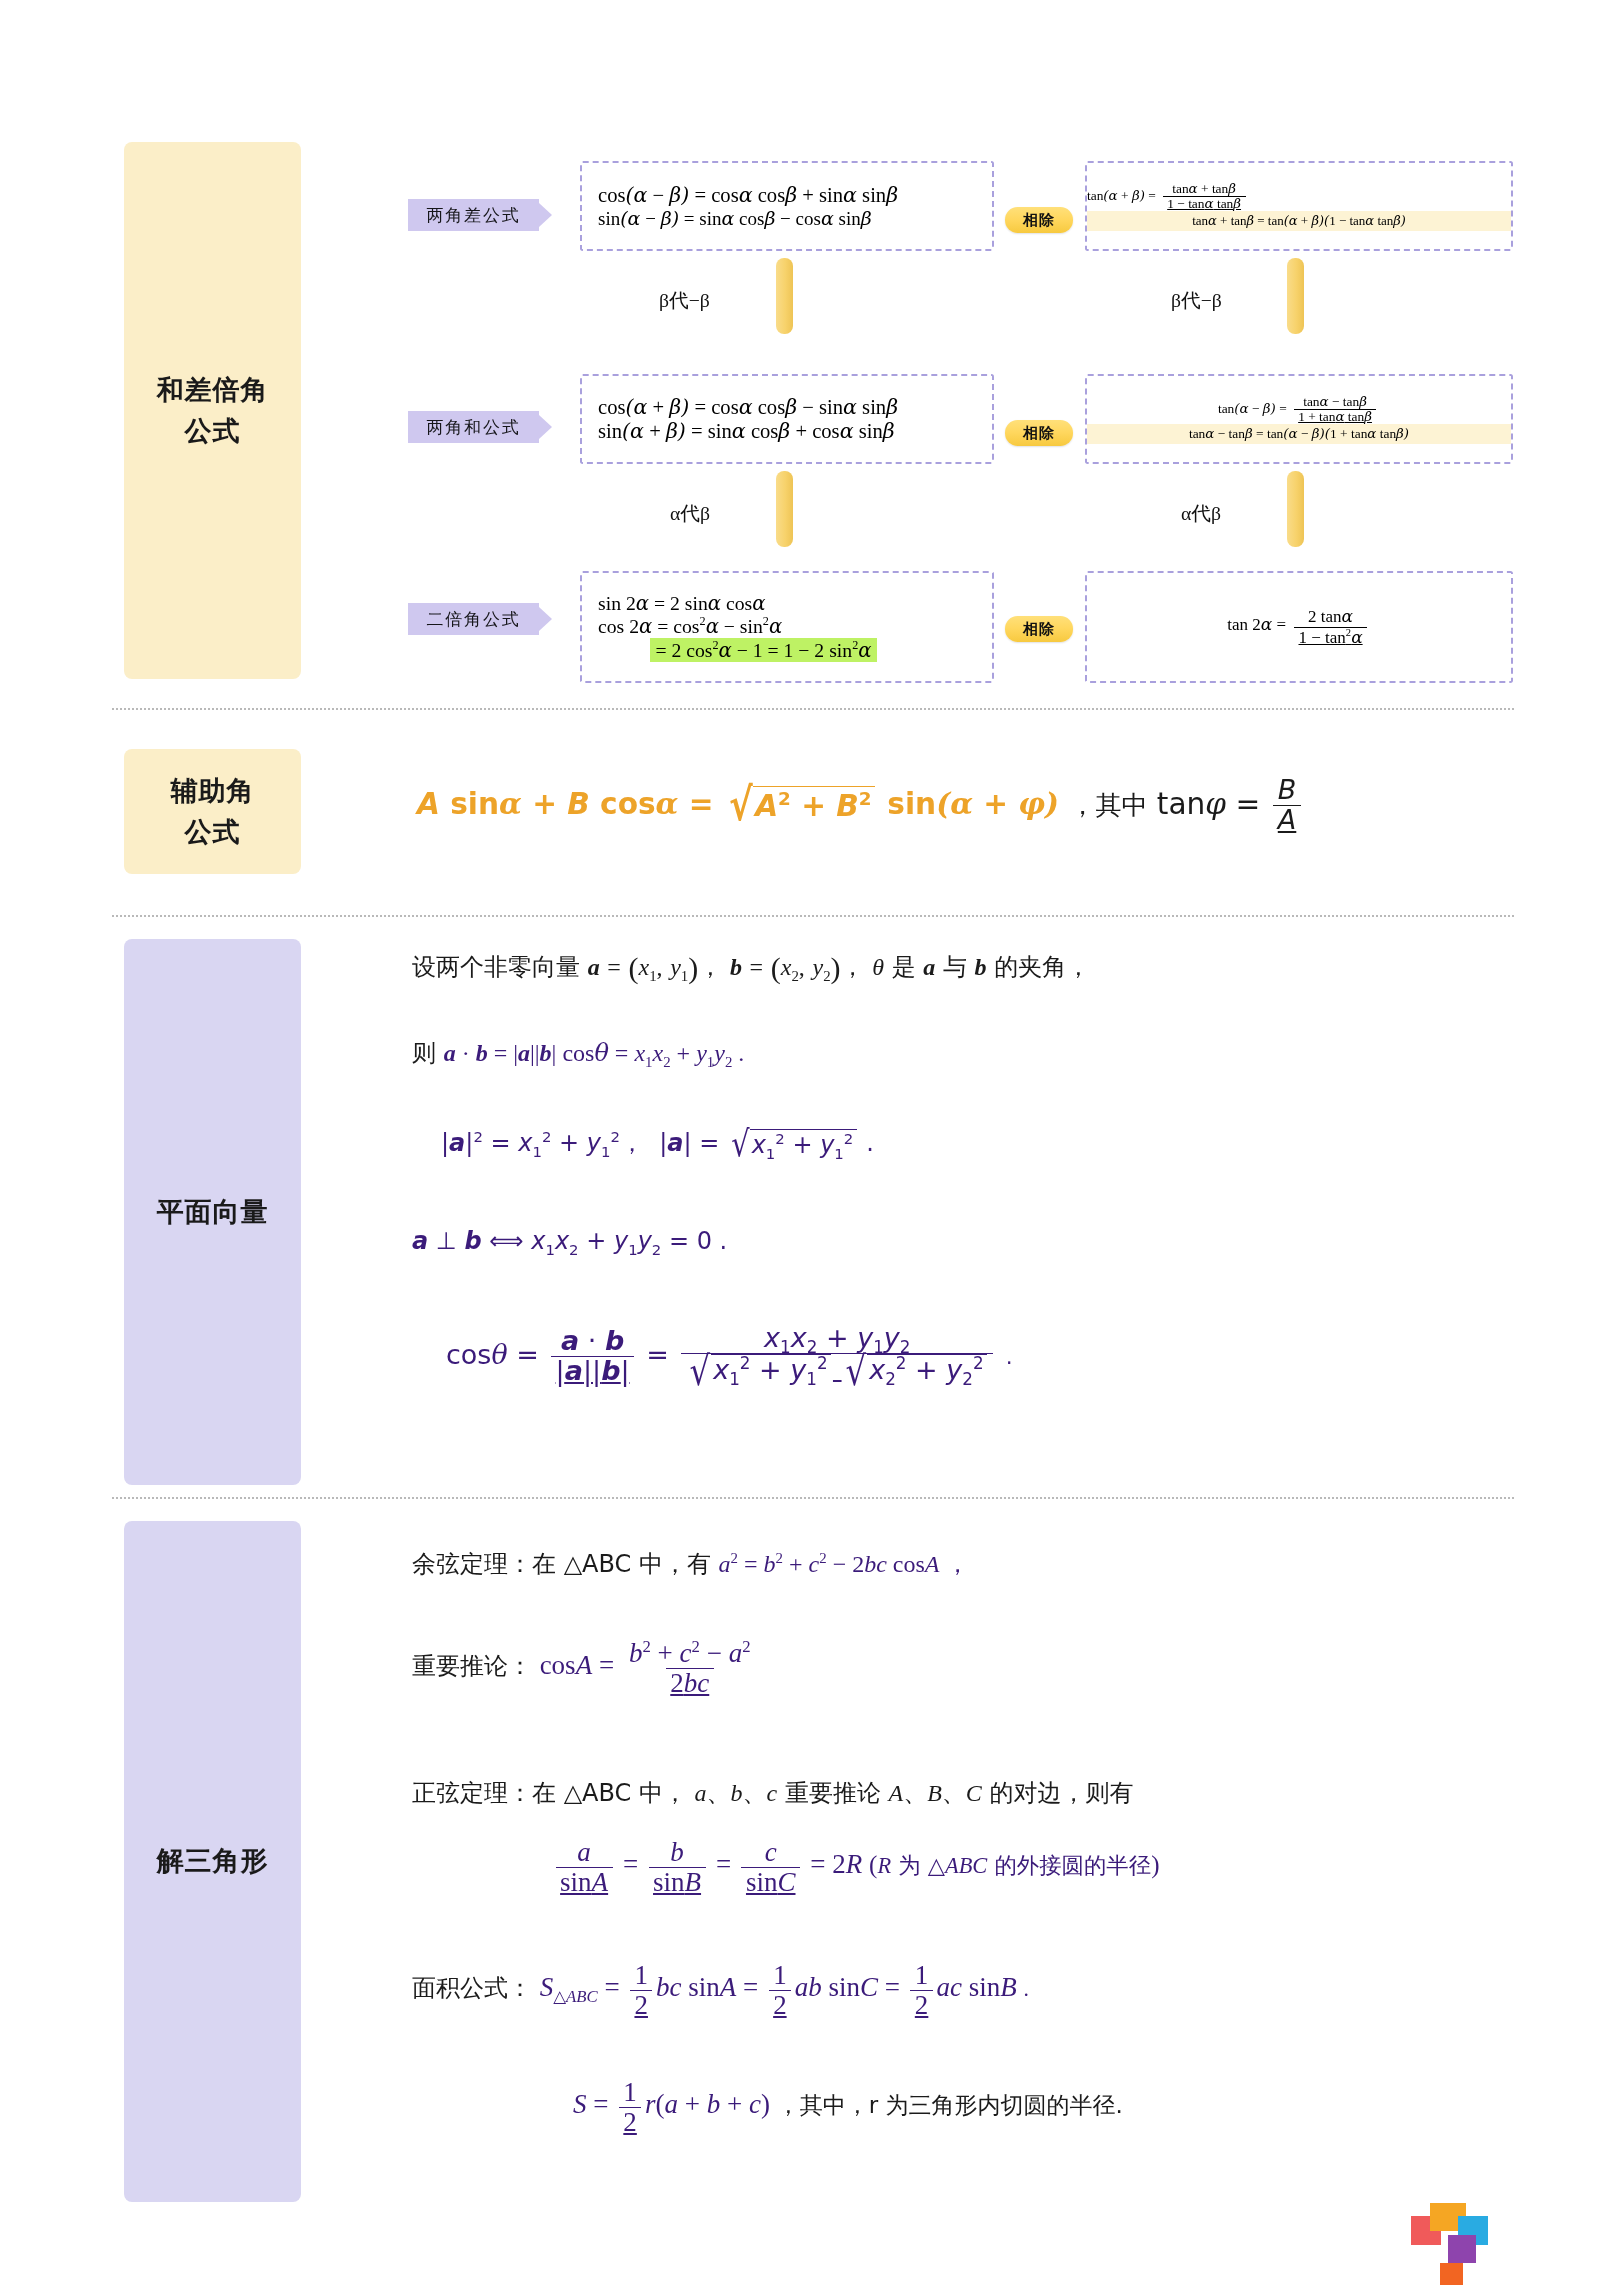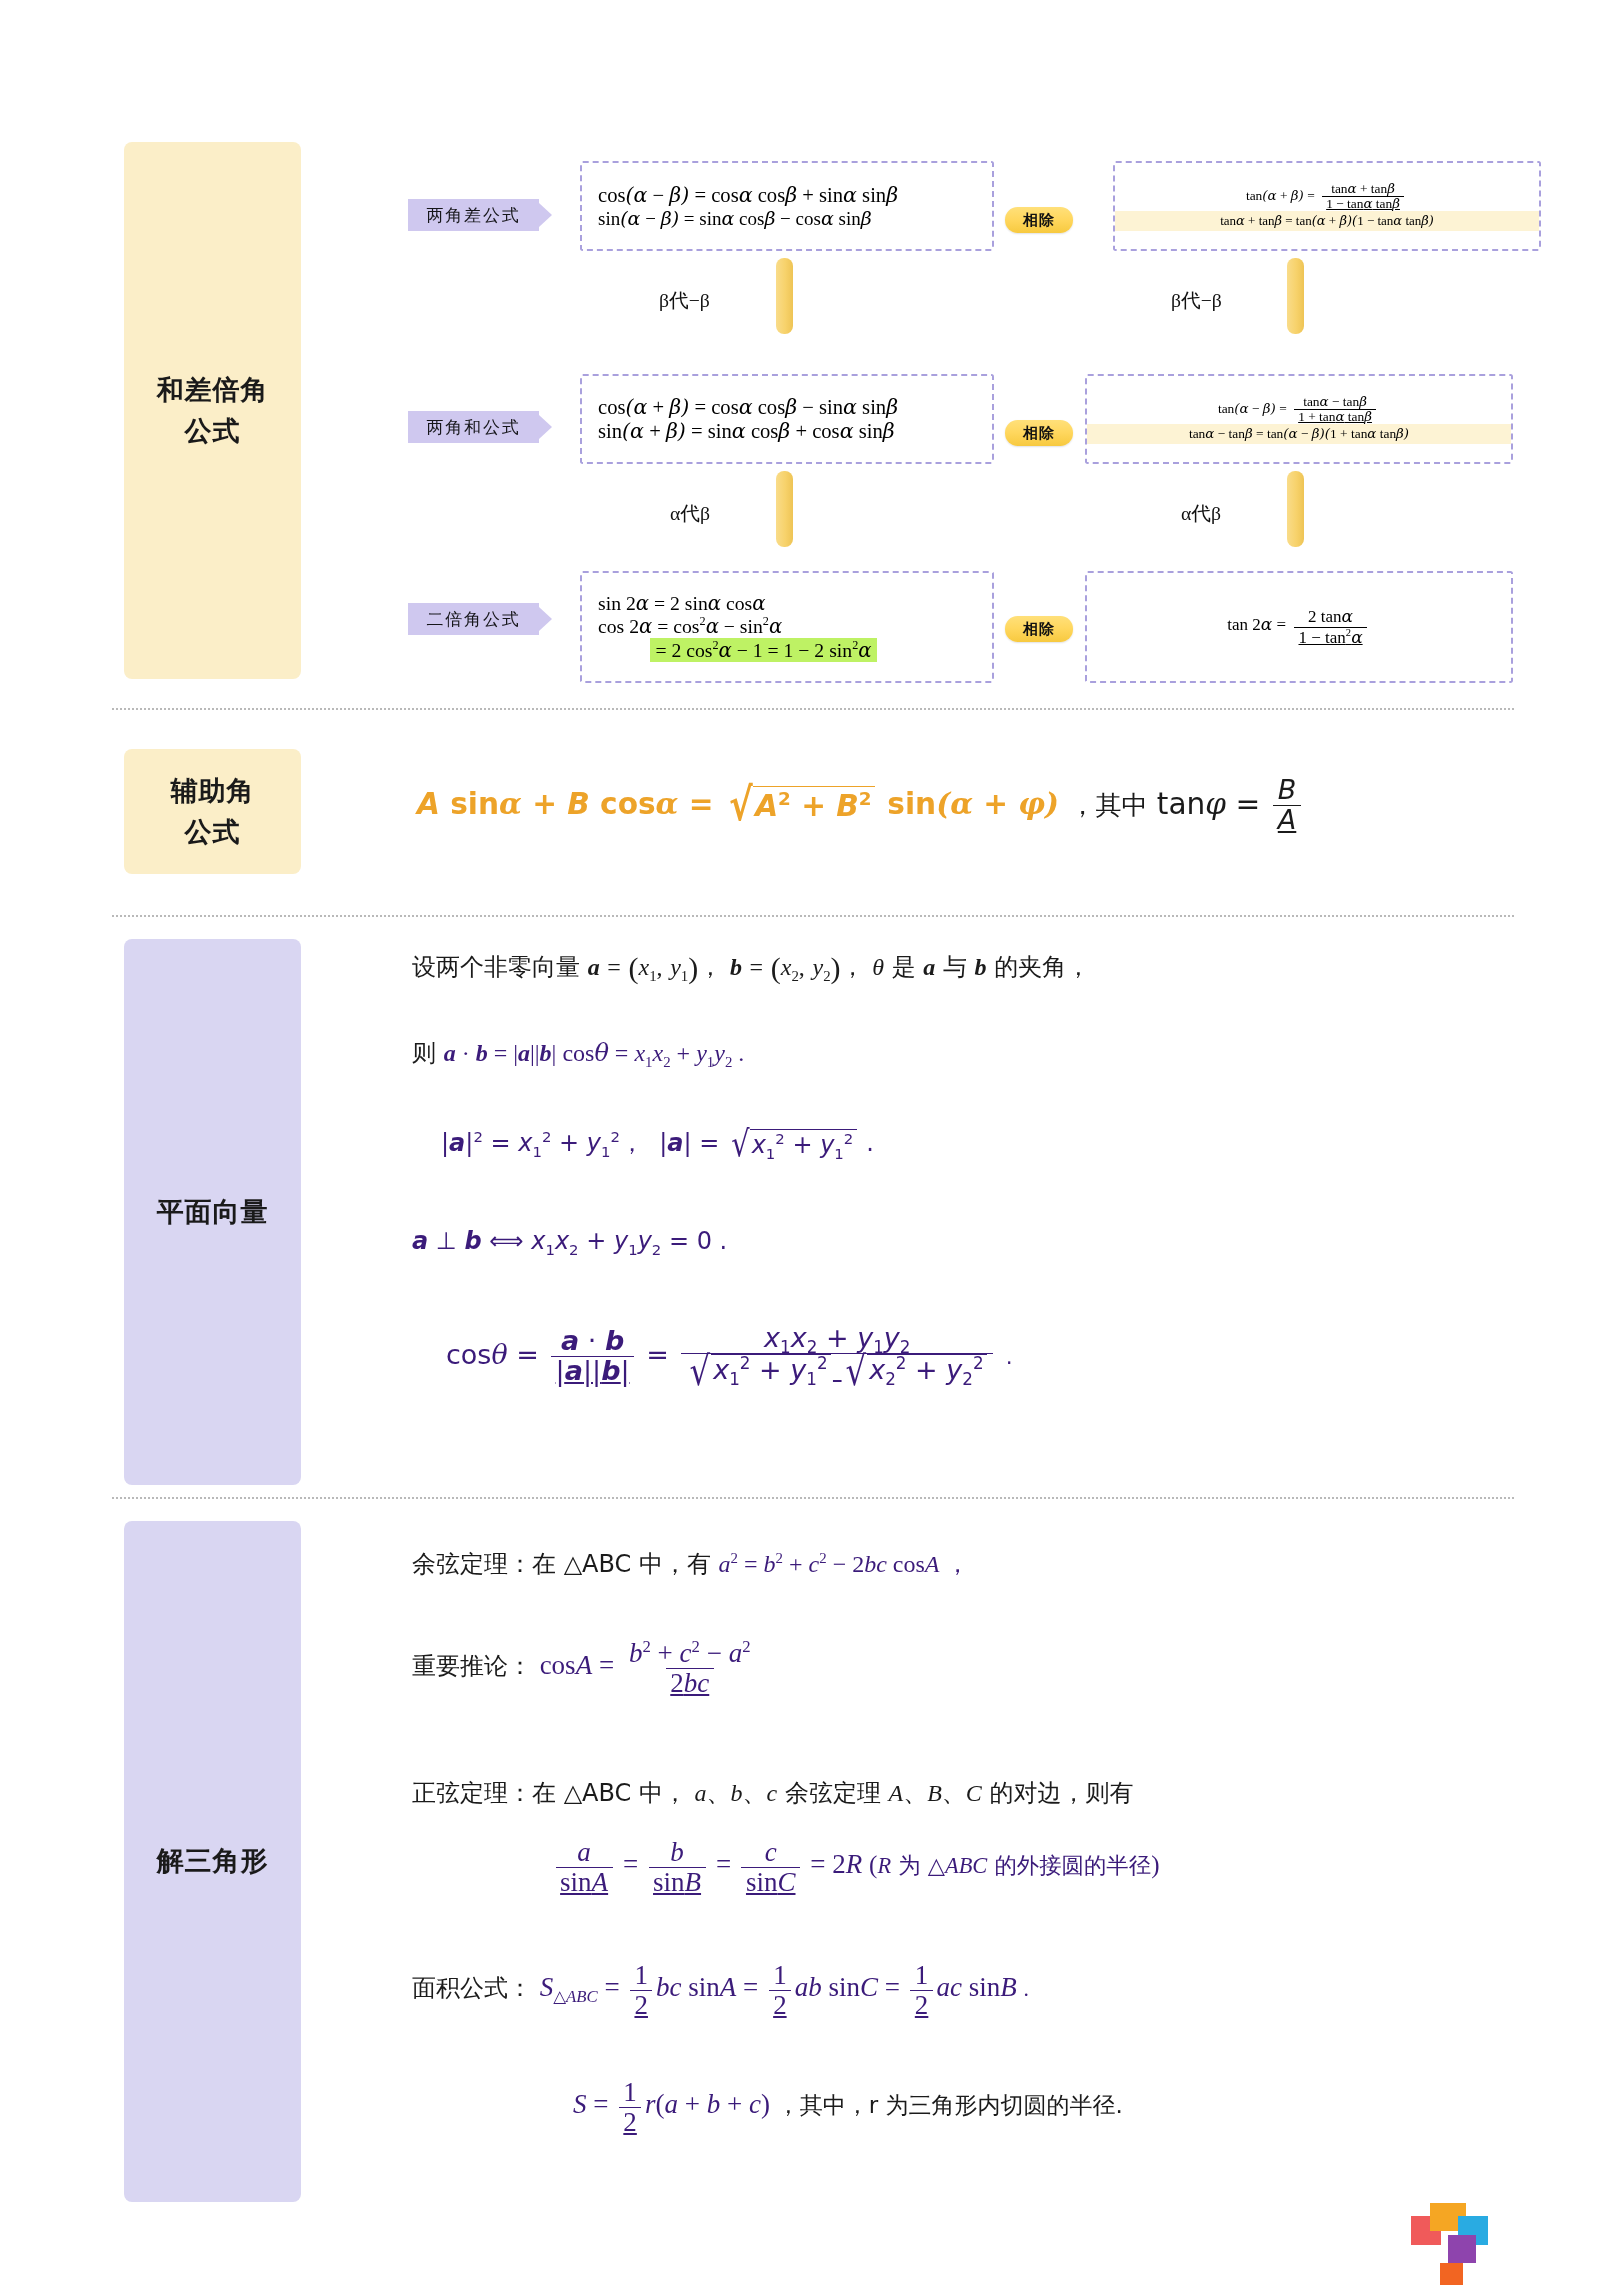--- a/index.html
+++ b/index.html
@@ -203,21 +203,21 @@
       </div>
       <div class="line mth" style="font-size:19px;">
         sin<span class="gk">(α</span> − <span class="gk">β)</span> = sin<span class="gk">α</span> cos<span class="gk">β</span> − cos<span class="gk">α</span> sin<span class="gk">β</span>
       </div>
     </div>
 
     <div class="pill" style="left:1005px; top:207px; width:68px;">
       <span>相除</span>
     </div>
 
-    <div class="fbox" style="left:1113px; top:161px; width:428px; height:90px; align-items:center; padding:3.6px 0;">
+    <div class="fbox" style="left:1085px; top:161px; width:428px; height:90px; padding:3.6px 0;">
       <div class="line mth" style="font-size:13.4px;">
         tan<span class="gk">(α</span> + <span class="gk">β)</span> =
         <span class="frac">
           <span class="num">tan<span class="gk">α</span> + tan<span class="gk">β</span></span>
           <span class="den">1 − tan<span class="gk">α</span> tan<span class="gk">β</span></span>
         </span>
       </div>
       <div class="line mth hlrow" style="font-size:13px; width:100%; text-align:center;">
         tan<span class="gk">α</span> + tan<span class="gk">β</span> = tan<span class="gk">(α</span> + <span class="gk">β)</span><span class="gk">(</span>1 − tan<span class="gk">α</span> tan<span class="gk">β)</span>
       </div>
@@ -406,21 +406,21 @@
         <span class="frac">
           <span class="num"><span class="it">b</span><sup class="p">2</sup> + <span class="it">c</span><sup class="p">2</sup> − <span class="it">a</span><sup class="p">2</sup></span>
           <span class="den">2<span class="it">bc</span></span>
         </span>
       </span>
     </div>
 
     <div class="txt" style="left:412px; top:1777px;">
       <span>正弦定理：</span><span>在 △ABC 中，</span>
       <span class="mth it">a</span>、<span class="mth it">b</span>、<span class="mth it">c</span>
-      <span>余弦定理</span>
+      <span>重要推论</span>
       <span class="mth it">A</span>、<span class="mth it">B</span>、<span class="mth it">C</span>
       <span>的对边，则有</span>
     </div>
 
     <div class="txt" style="left:552px; top:1838px;">
       <span class="mth pur" style="font-size:27px;">
         <span class="frac">
             <span class="num"><span class="it">a</span></span>
             <span class="den">sin<span class="it">A</span></span>
           </span>

